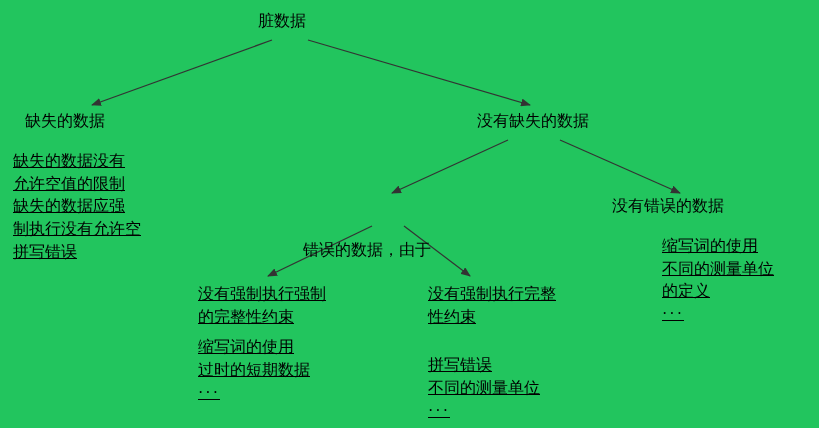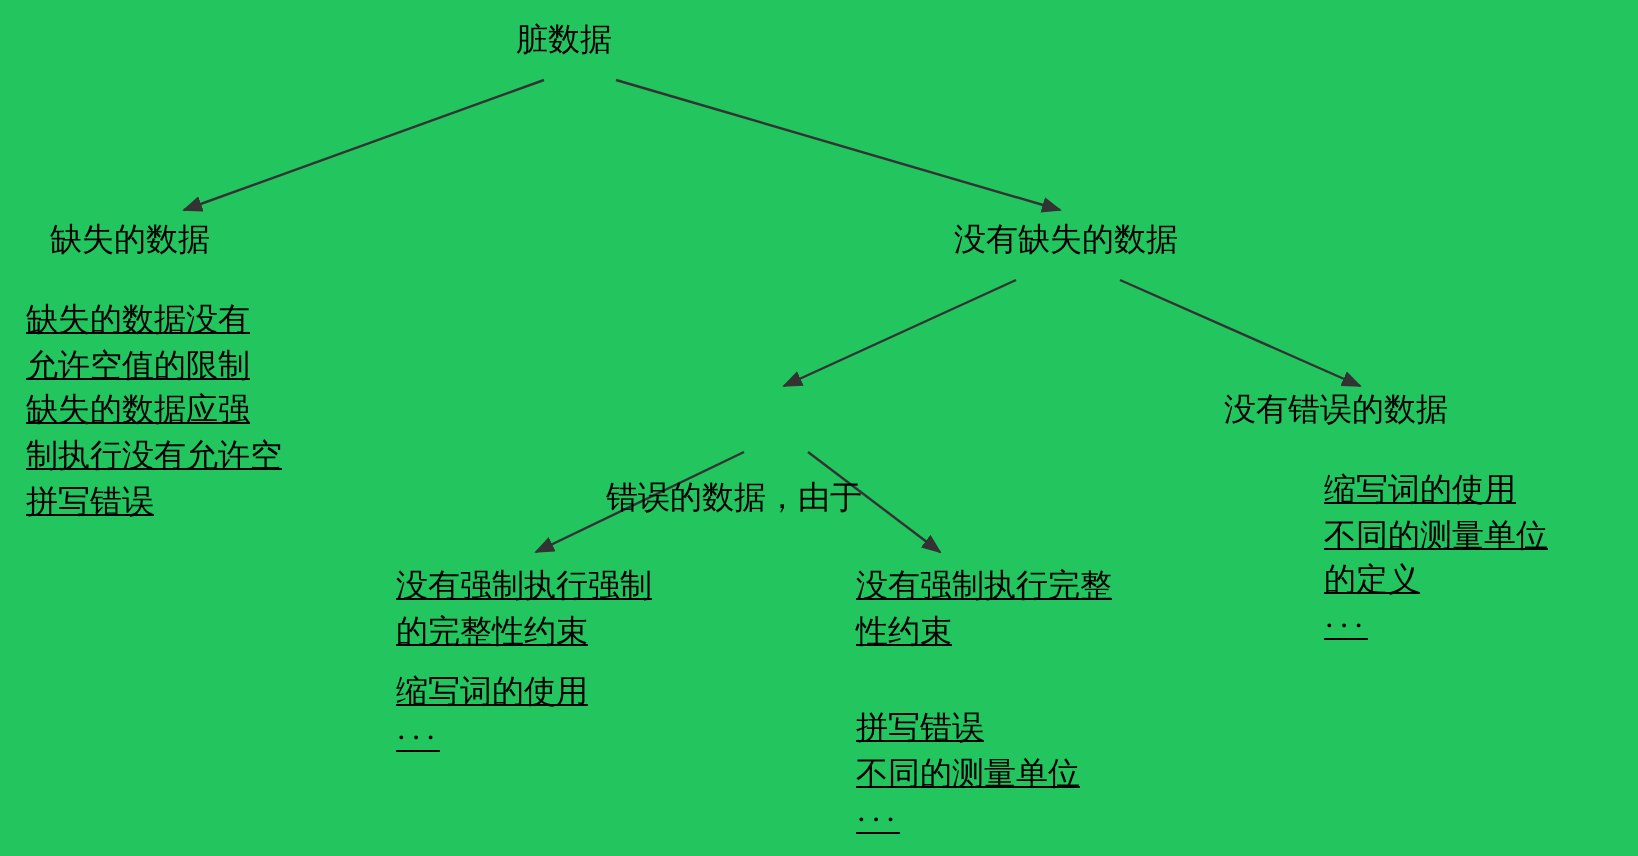--- a/index.html
+++ b/index.html
@@ -86,20 +86,21 @@
     <div>缺失的数据应强</div>
     <div>制执行没有允许空</div>
     <div>拼写错误</div>
   </div>
 
   <div class="block" style="left:198px; top:283px; width:200px;">
     <div>没有强制执行强制</div>
     <div>的完整性约束</div>
     <div style="height:8px;"></div>
     <div>缩写词的使用</div>
+    <div>过时的短期数据</div>
     <div class="dots">···</div>
   </div>
 
   <div class="block" style="left:428px; top:283px; width:200px;">
     <div>没有强制执行完整</div>
     <div>性约束</div>
     <div style="height:8px;"></div>
     <div style="height:18px;"></div>
     <div>拼写错误</div>
     <div>不同的测量单位</div>

